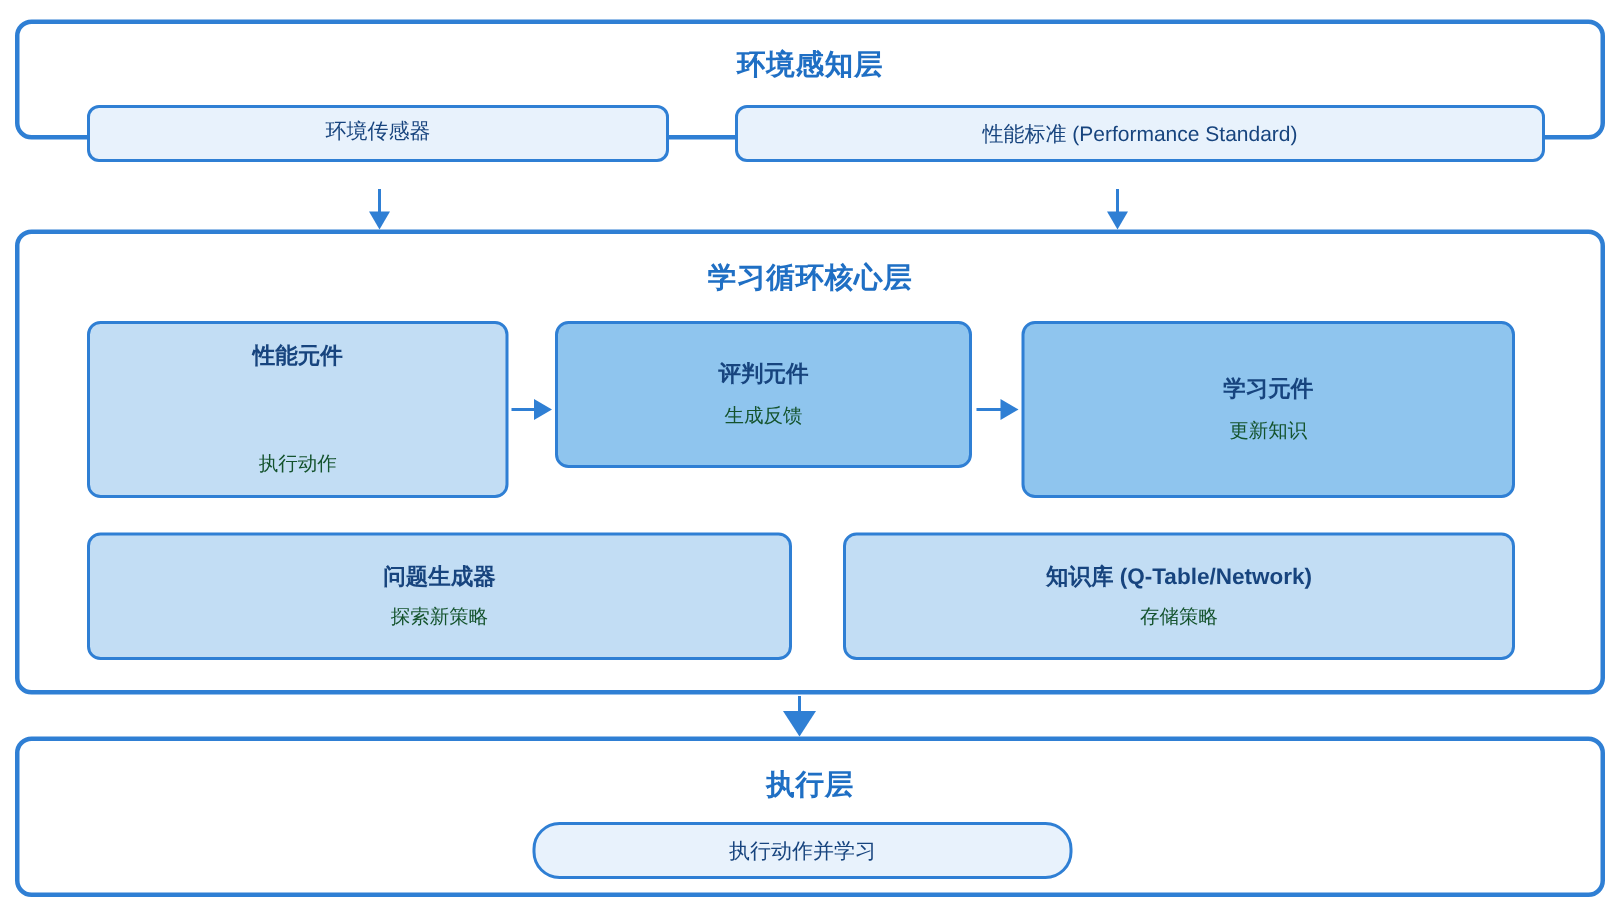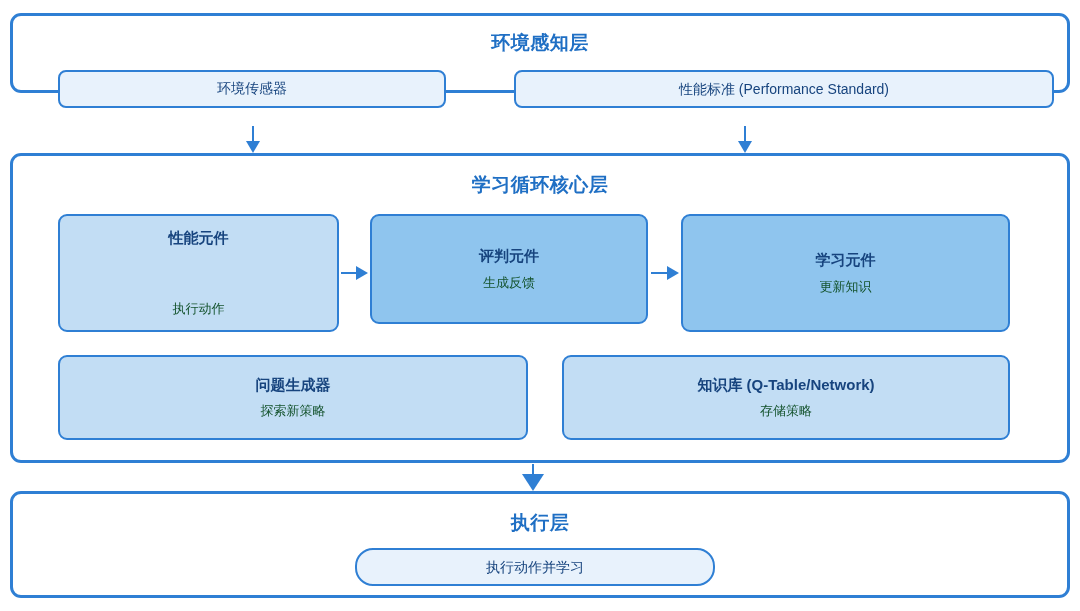--- a/index.html
+++ b/index.html
@@ -86,25 +86,25 @@
     justify-content: center;
   }
   .node.pill .title {
     font-size: 14px;
     font-weight: normal;
     color: #17447e;
   }
 
   
   #node-env-sensor  { left: 58px;  top: 70px;  width: 388px; font-family: Liberation Mono, monospace; }
-  #node-perf-std    { left: 490px; top: 70px;  width: 540px; margin-left: 24px; }
+  #node-perf-std    { left: 490px; top: 70px;  width: 540px; }
 
   
   #node-performance { left: 58px;  top: 214px; width: 281px; height: 118px; gap: 44px; }
-  #node-critic      { left: 370px; top: 214px; width: 278px; height: 110px; }
+  #node-critic      { left: 370px; top: 214px; width: 278px; height: 98px; }
   #node-learning    { left: 681px; top: 214px; width: 329px; height: 118px; }
 
   
   #node-problem-gen { left: 58px;  top: 355px; width: 470px; height: 85px; }
   #node-knowledge   { left: 562px; top: 355px; width: 448px; height: 85px; }
 
   
   #node-exec-action { left: 355px; top: 548px; width: 360px; border-radius: 18px; }
 
   

